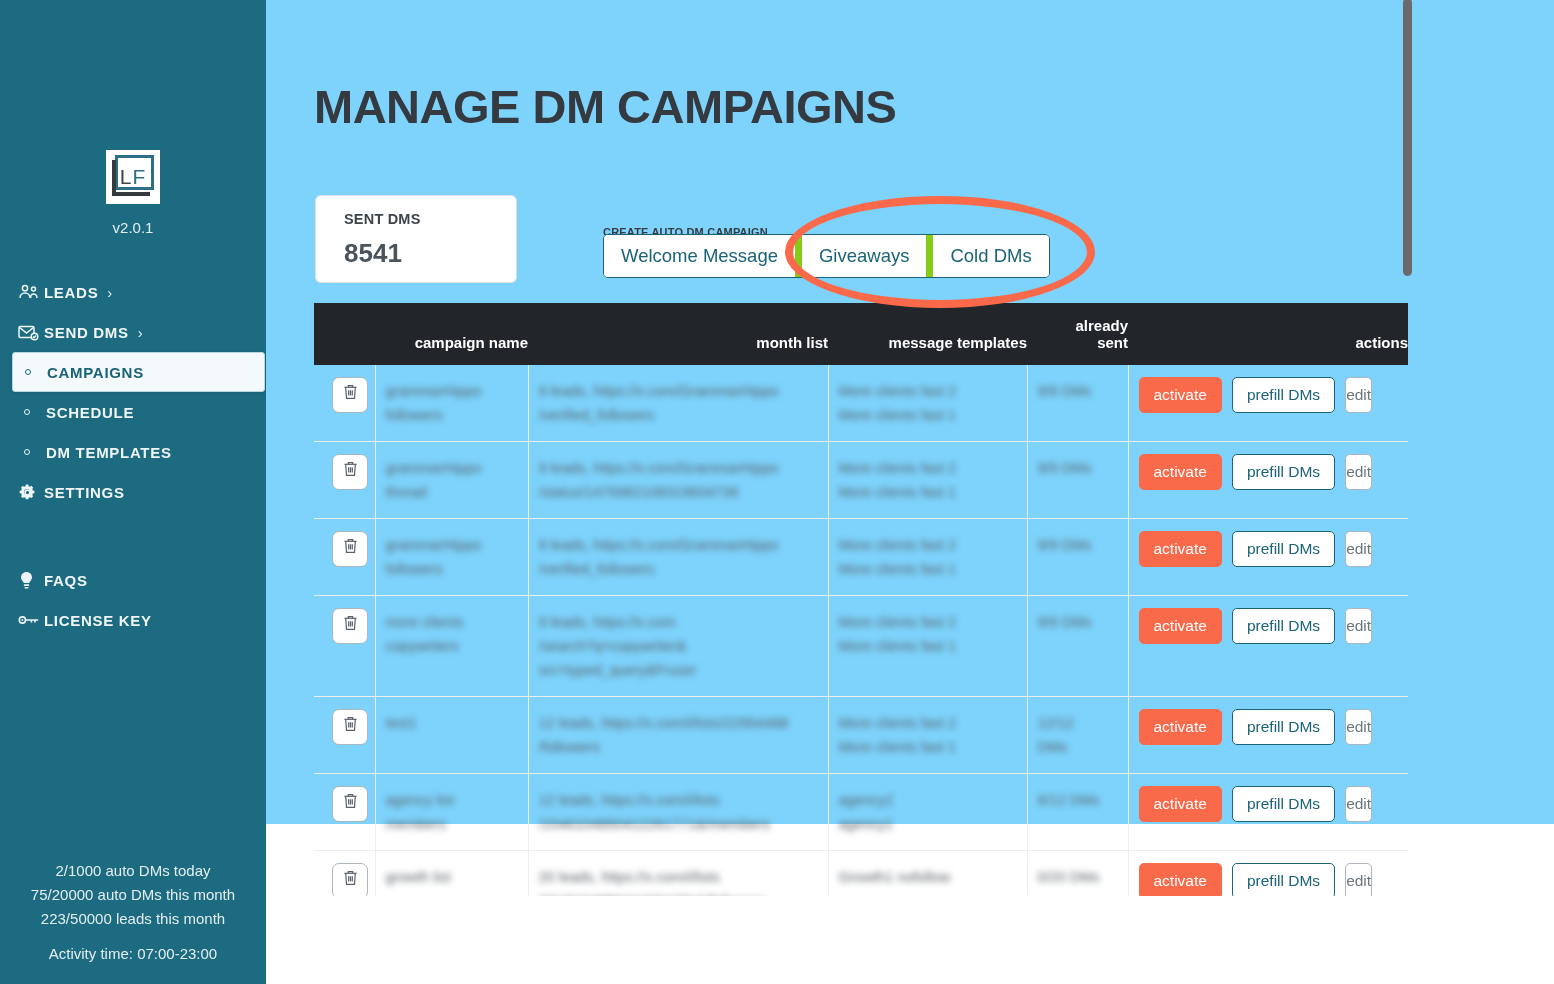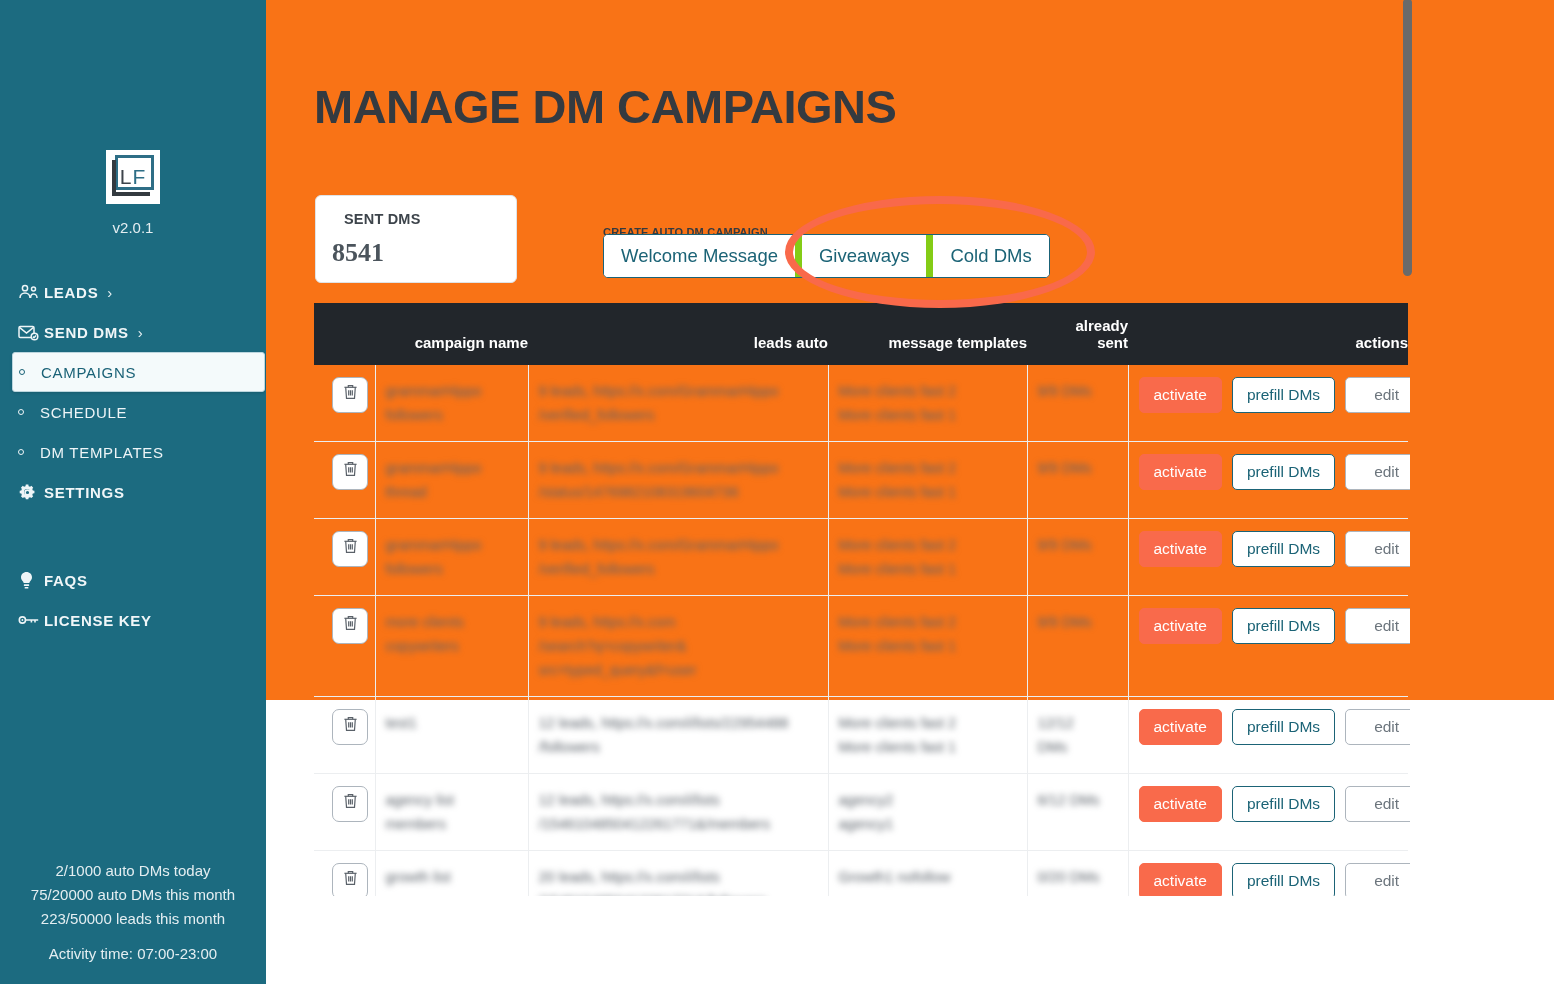--- a/index.html
+++ b/index.html
@@ -65,23 +65,23 @@
     flex: 0 0 26px;
   }
   .nav-row .chev {
     margin-left: 9px; font-size: 15px; font-weight: 400;
     opacity: .95; line-height: 1;
   }
   .nav-gap { height: 48px; }
 
   .sub-row {
     display: flex; align-items: center;
-    height: 40px; margin: 0 8px 0 12px; padding-left: 6px;
+    height: 40px; margin: 0 8px 0 12px; padding-left: 12px;
     width: 253px;
-    font-size: 15px; font-weight: normal; letter-spacing: .7px;
+    font-size: 15px; font-weight: bold; letter-spacing: .7px;
     color: #eef5f7;
     cursor: pointer;
   }
   .sub-row .dot {
     width: 6px; height: 6px; border-radius: 50%;
     border: 1.4px solid currentColor; margin-right: 16px;
     flex: 0 0 6px;
   }
   .sub-row.active {
     background: #f4fafb;
@@ -93,43 +93,43 @@
 
   .side-footer {
     position: absolute; left: 0; bottom: 18px;
     width: 266px; text-align: center;
     font-size: 15px; color: #e4eef1; line-height: 24px;
   }
   .side-footer .plan { font-weight: bold; font-size: 14px; letter-spacing: .4px; margin-bottom: 2px; }
   .side-footer .activity { margin-top: 11px; }
 
   
-  .main { position: absolute; left: 266px; top: 0; width: 1288px; height: 700px; background: #f97316; }
+  .main { position: absolute; left: 266px; top: 0; width: 1288px; height: 824px; background: #7dd3fc; }
 
   .page-title {
     position: absolute; left: 48px; top: 79px;
     font-size: 47px; font-weight: bold;
     letter-spacing: -.5px;
     color: #343a40;
     font-family: "Liberation Sans", sans-serif;
   }
 
   .sent-card {
     position: absolute; left: 49px; top: 195px;
     width: 202px; height: 88px;
     border: 1px solid #dfe3e6; border-radius: 6px;
     background: #fff;
   }
   .sent-card .lbl {
     position: absolute; left: 28px; top: 15px;
     font-size: 14.5px; font-weight: bold; color: #3d444b; letter-spacing: .2px;
   }
   .sent-card .val {
-    position: absolute; left: 16px; top: 42px;
-    font-size: 26px; font-weight: bold; color: #4b545c; font-family: Liberation Serif, serif;
+    position: absolute; left: 28px; top: 42px;
+    font-size: 26px; font-weight: bold; color: #4b545c;
   }
 
   .create-label {
     position: absolute; left: 337px; top: 194px;
     font-size: 11px; font-weight: bold; color: #343a40; letter-spacing: .2px; margin-top: 32px;
   }
 
   .tab-group {
     position: absolute; left: 337px; top: 234px;
     display: flex; height: 44px;
@@ -209,21 +209,21 @@
   .btn-prefill {
     background: #fff; color: #1b6376;
     border: 1px solid #1b6376; border-radius: 5px;
     font-size: 15.5px; padding: 8px 14px; cursor: pointer;
     font-family: "Liberation Sans", sans-serif;
     white-space: nowrap;
   }
   .btn-edit {
     background: #fff; color: #6c757d;
     border: 1px solid #adb5bd; border-radius: 5px;
-    font-size: 15.5px; padding: 8px 28px; cursor: pointer;
+    font-size: 15.5px; padding: 8px 0; cursor: pointer;
     font-family: "Liberation Sans", sans-serif;
   }
 
   .tbl-scrollbar {
     position: absolute; left: 1403px; top: 301px;
     width: 9px; height: 278px;
     background: #6a6a6a; border-radius: 5px;
     z-index: 20; cursor: pointer;
   }
 </style>
@@ -349,21 +349,21 @@
     </div>
 
     <div class="ellipse"></div>
 
     <div class="table-wrap">
       <table class="camp">
         <thead>
           <tr>
             <th class="c0"></th>
             <th class="c1">campaign name</th>
-            <th class="c2">leads auto</th>
+            <th class="c2">month list</th>
             <th class="c3">message templates</th>
             <th class="c4">
               <span>already</span><br>
               <span>sent</span>
             </th>
             <th class="c5">actions</th>
           </tr>
         </thead>
         <tbody id="tbody">
             <tr>

